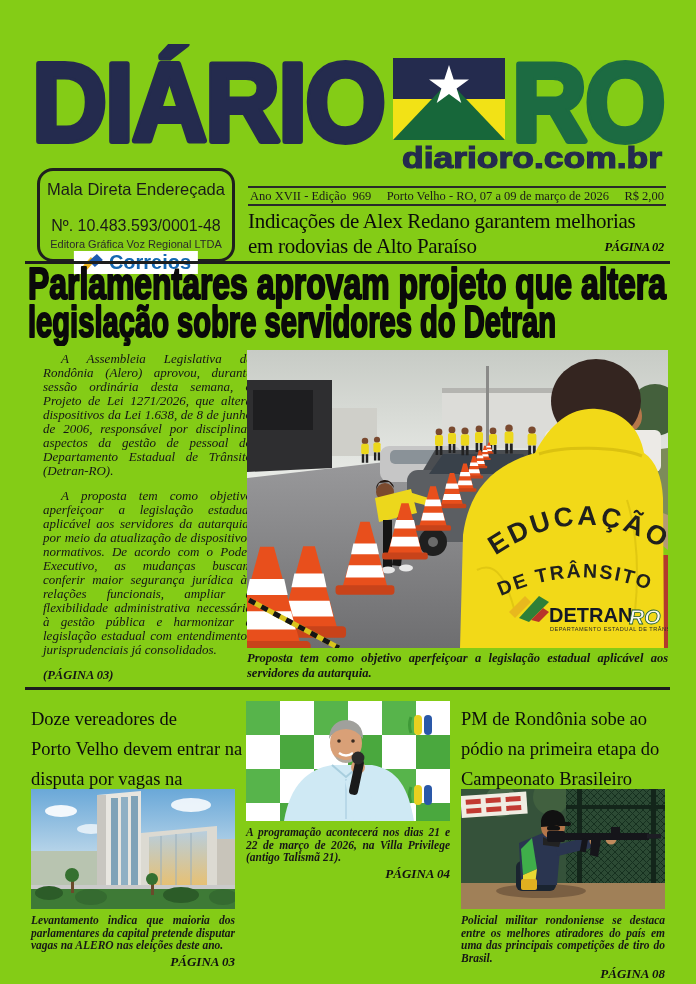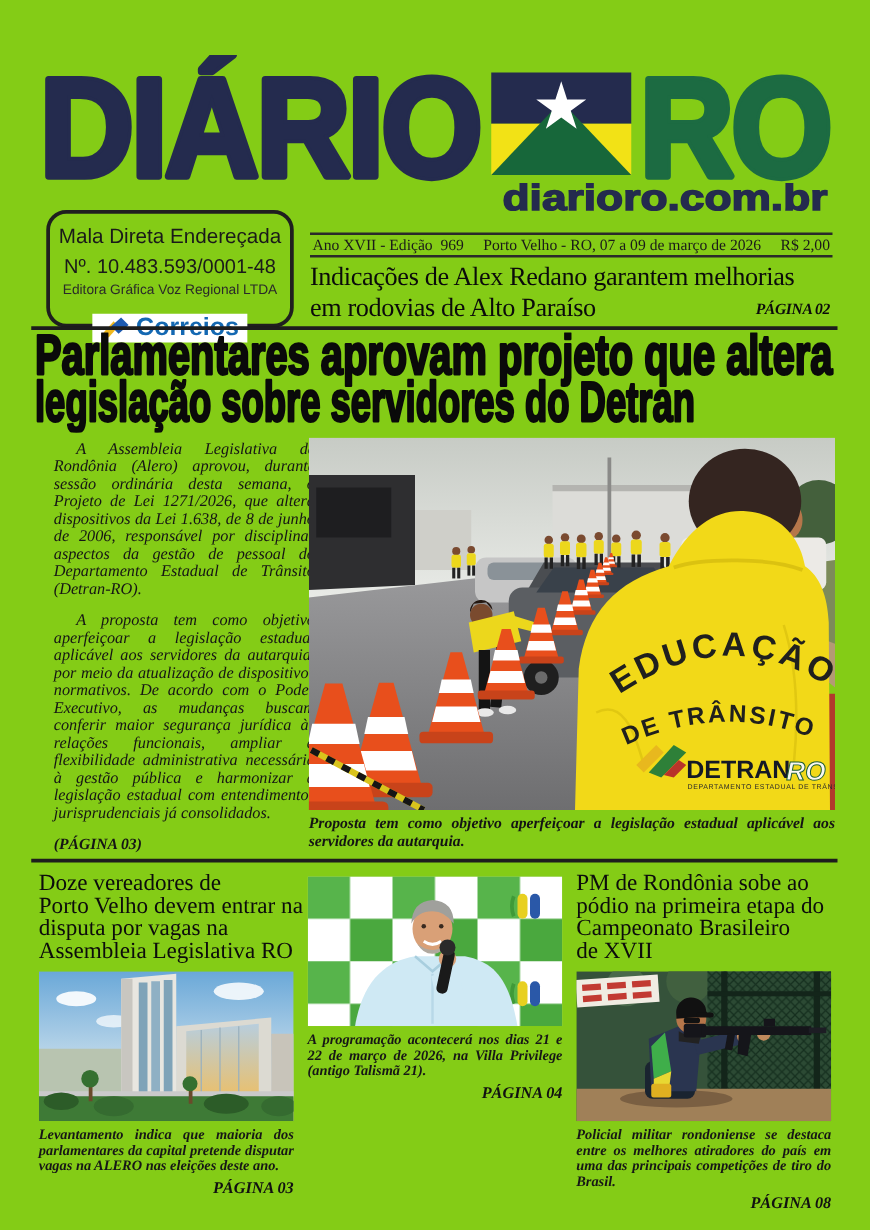--- a/index.html
+++ b/index.html
@@ -4,21 +4,21 @@
 <style>
   html,body{margin:0;padding:0;background:#fff;}
   .page{position:relative;width:696px;height:984px;background:#84cc16;overflow:hidden;
         font-family:"Liberation Serif",serif;color:#111;}
   .abs{position:absolute;}
 
   
   .mail-box{left:37px;top:168px;width:198px;height:94px;border:3px solid #1f1f1f;border-radius:16px;
             text-align:center;padding-top:9px;box-sizing:border-box;font-family:"Liberation Sans",sans-serif;}
   .mail-line1{font-size:16.5px;color:#1a1a1a;}
-  .mail-line2{font-size:16px;color:#1a1a1a;margin-top:6px;}
+  .mail-line2{font-size:16px;color:#1a1a1a;margin-top:18px;}
   .mail-line3{font-size:11px;color:#2a2a2a;margin-top:3px;}
   .correios{position:absolute;left:50%;bottom:-15px;transform:translateX(-50%);background:#fff;
             padding:0 7px;display:flex;align-items:center;gap:4px;white-space:nowrap;}
   .correios-text{font-family:"Liberation Sans",sans-serif;font-weight:bold;font-size:20px;color:#1468b2;}
 
   
   .edition-bar{left:248px;top:186px;width:418px;border-top:2px solid #2a2a2a;border-bottom:2px solid #2a2a2a;
                box-sizing:border-box;display:flex;justify-content:space-between;align-items:flex-start;
                font-size:12.5px;color:#1a1a1a;padding:1px 2px;height:20px;white-space:pre;}
 
@@ -37,21 +37,21 @@
             text-align:justify;color:#151515;margin-left:12px;}
   .body-col p{margin:0 0 11px 0;text-indent:18px;}
   .body-col .pref{font-weight:bold;text-align:left;font-size:12.5px;margin-top:2px;font-family:Liberation Serif, serif;}
   .lead-caption{left:247px;top:651px;width:421px;font-size:12.5px;line-height:14.5px;
                 font-weight:bold;font-style:italic;text-align:justify;color:#141414;}
 
   
   .bcol{top:698px;width:204px;}
   .bcol1{left:31px;} .bcol2{left:246px;} .bcol3{left:461px;}
   .bhead{height:76px;font-size:18.5px;line-height:18px;color:#0c0c0c;}
-  .bhead .line{white-space:nowrap;}
+  .bhead .line{white-space:nowrap;margin-top:12px;}
   .bphoto{margin-top:3px;width:204px;height:120px;overflow:hidden;}
   .bcap{margin-top:5px;font-size:11.5px;line-height:12.6px;font-weight:bold;font-style:italic;
         text-align:justify;color:#161616;}
   .bpref{text-align:right;font-weight:bold;font-style:italic;font-size:13px;margin-top:2px;}
 
   .photo-wrap{overflow:hidden;}
 </style>
 </head>
 <body>
 

